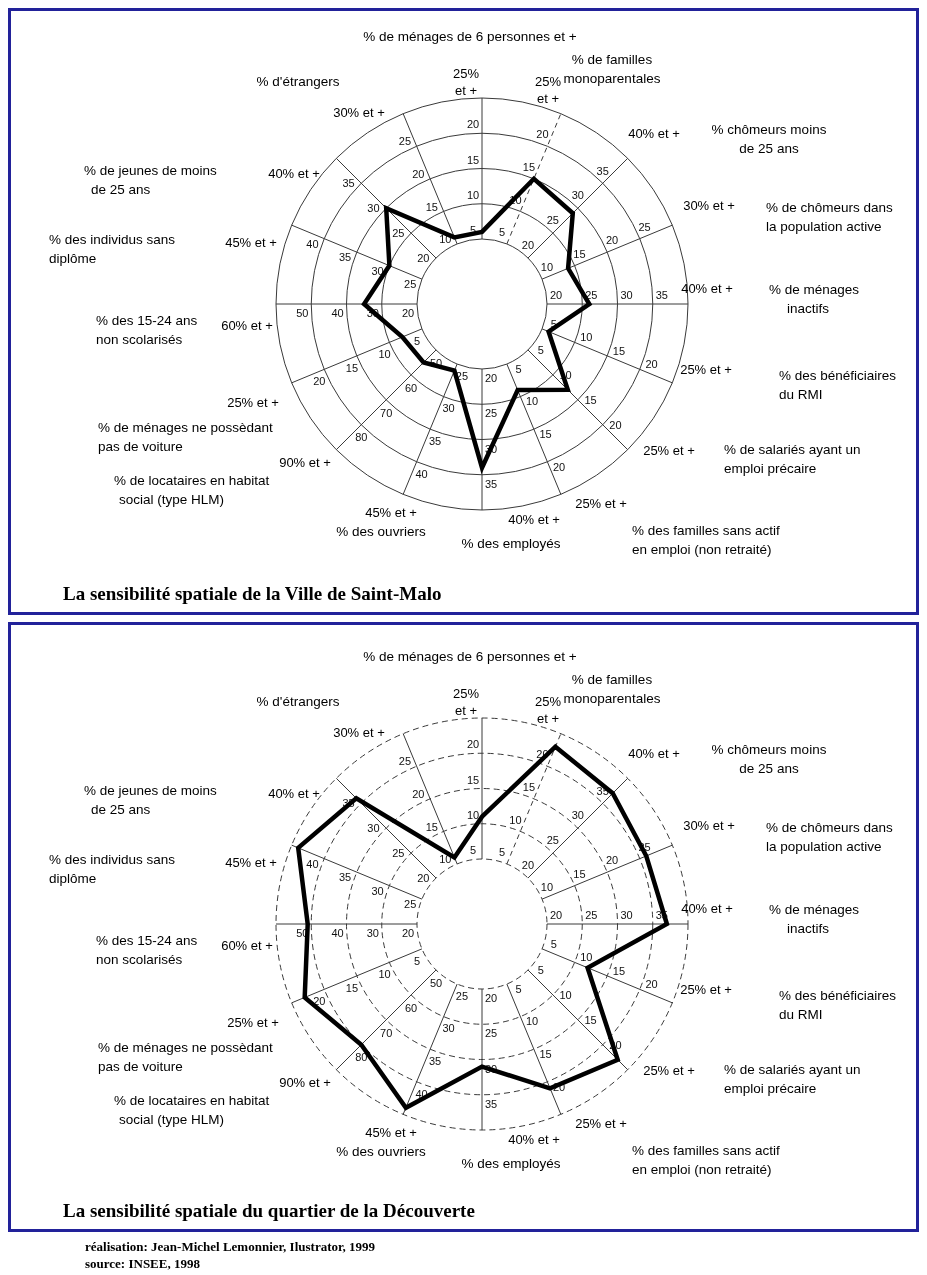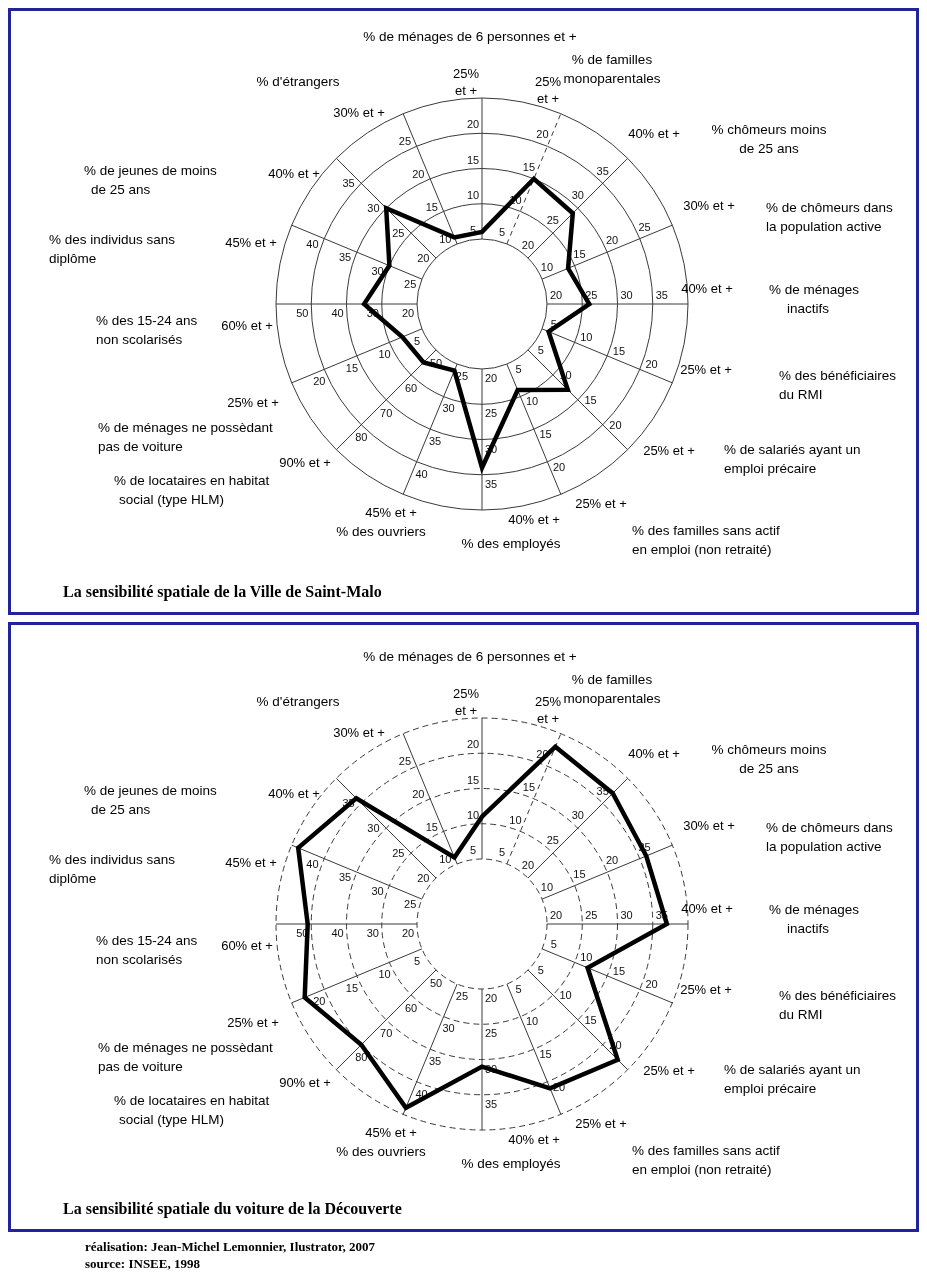--- a/index.html
+++ b/index.html
@@ -3,21 +3,21 @@
 <meta charset="utf-8">
 <style>
   html,body{margin:0;padding:0;}
   body{width:927px;height:1275px;background:#ffffff;position:relative;overflow:hidden;
        font-family:"Liberation Sans",sans-serif;}
   .panel{position:absolute;left:8px;width:905px;background:#fff;border:3px solid #22229a;}
   #panel1{top:8px;height:601px;}
   #panel2{top:622px;height:604px;}
   .chart-svg{position:absolute;left:0;top:0;}
   .chart-title{position:absolute;left:52px;top:572px;font-family:"Liberation Serif",serif;
-       font-weight:bold;font-size:16px;color:#000;white-space:nowrap;}
+       font-weight:bold;font-size:19px;color:#000;white-space:nowrap;}
   #panel2 .chart-title{top:575px;}
   .credits{position:absolute;left:85px;top:1238px;font-family:"Liberation Serif",serif;
        font-weight:bold;font-size:13px;color:#000;line-height:17px;}
   text{font-family:"Liberation Sans",sans-serif;fill:#000;}
   .tick-label{font-size:11px;fill:#111;}
   .threshold-label{font-size:13px;}
   .axis-name{font-size:13.5px;}
   .ring{fill:none;stroke:#3a3a3a;stroke-width:1;}
   .axisline{stroke:#3a3a3a;stroke-width:1;}
   .poly{fill:none;stroke:#000;stroke-width:4.5;stroke-linejoin:miter;}
@@ -263,19 +263,19 @@
       <text x="73" y="170" text-anchor="start" class="axis-name"><tspan x="73" y="170">% de jeunes de moins</tspan><tspan x="80" y="189">de 25 ans</tspan></text>
       <line x1="446.12557689626914" y1="238.94783038676638" x2="392.16721293279136" y2="108.68081630267497" class="axisline"></line>
       <text x="434.36651021238174" y="238.0770654854506" text-anchor="middle" class="tick-label">10</text>
       <text x="420.87691922151225" y="205.51031196442773" text-anchor="middle" class="tick-label">15</text>
       <text x="407.3873282306428" y="172.9435584434049" text-anchor="middle" class="tick-label">20</text>
       <text x="393.8977372397734" y="140.37680492238206" text-anchor="middle" class="tick-label">25</text>
       <text x="348" y="112" text-anchor="middle" class="threshold-label"><tspan x="348" y="112">30% et +</tspan></text>
       <text x="287" y="81" text-anchor="middle" class="axis-name"><tspan x="287" y="81">% d'étrangers</tspan></text>
       <path d="M471.0 191.7L544.4 121.7L601.7 168.3L635.3 231.0L655.9 299.0L576.6 342.8L606.7 434.7L539.0 463.3L471.0 441.6L394.9 482.8L350.3 419.7L293.7 372.4L296.7 299.0L287.2 222.9L345.3 173.3L443.4 232.4Z" class="poly"></path>
     </svg>
-  <div class="chart-title">La sensibilité spatiale du voiture de la Découverte</div>
+  <div class="chart-title">La sensibilité spatiale du quartier de la Découverte</div>
 </div>
 
 <div class="credits">
-  <div>réalisation: Jean-Michel Lemonnier, Ilustrator, 2007</div>
+  <div>réalisation: Jean-Michel Lemonnier, Ilustrator, 1999</div>
   <div>source: INSEE, 1998</div>
 </div>
 
 </body></html>

